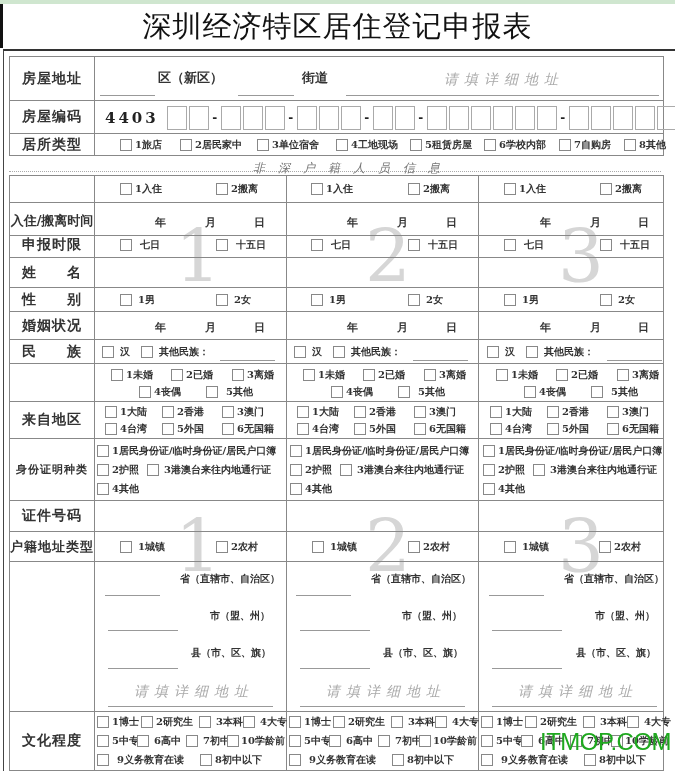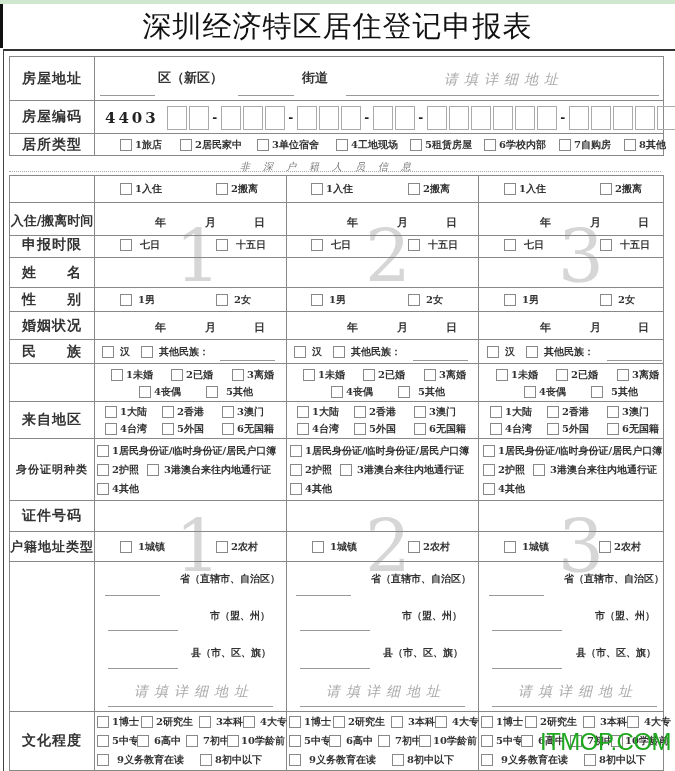--- a/index.html
+++ b/index.html
@@ -15,21 +15,21 @@
   .lbl { position: absolute; left: 0; top: 0; height: 100%; width: 85px; border-right: 1px solid #888;
     display: flex; align-items: center; justify-content: center; font-size: 14px; font-weight: bold; color: #333; letter-spacing: 1px; }
   .cell { position: absolute; top: 0; height: 100%; }
   .uline { position: absolute; height: 1px; background: #999; }
   .hint { color: #aaa; font-style: italic; font-size: 14px; letter-spacing: 6px; }
   .cb { display: inline-block; width: 12px; height: 12px; border: 1px solid #888; background: #fff; vertical-align: middle; margin-right: 3px; }
   .opt { position: absolute; display: flex; align-items: center; font-size: 10px; font-weight: bold; color: #333; white-space: nowrap; }
   .box { display: inline-block; width: 20px; height: 24px; border: 1px solid #aaa; margin-right: 2px; vertical-align: middle; }
   .dash { display: inline-block; width: 8px; text-align: center; font-weight: bold; font-size: 12px; vertical-align: middle; margin-right: 2px; }
   .sep { position: absolute; left: 9px; top: 160px; width: 652px; height: 12px; border-bottom: 1px dotted #aaa; }
-  .septext { position: absolute; left: 240px; top: 160px; font-size: 10px; font-style: italic; color: #777; letter-spacing: 13px; }
+  .septext { position: absolute; left: 253px; top: 160px; font-size: 12px; font-style: italic; color: #777; letter-spacing: 13px; }
   .sec2 { position: absolute; left: 9px; top: 175px; width: 655px; height: 596px; border-left: 1px solid #888; border-top: 1px solid #888; border-right: 1px solid #888; }
   .vline { position: absolute; top: 0; width: 1px; background: #888; }
   .bignum { position: absolute; font-family: "DejaVu Serif", serif; font-size: 72px; color: #d6d6d6; line-height: 1; }
   .ymd span { position: absolute; font-size: 11px; font-weight: bold; color: #333; }
   .watermark { position: absolute; left: 540px; top: 728px; font-family: "Liberation Sans", sans-serif; font-size: 24px; color: #1fa81f; letter-spacing: -0.5px; }
 </style>
 </head>
 <body>
 
 <div class="topbar"></div>

